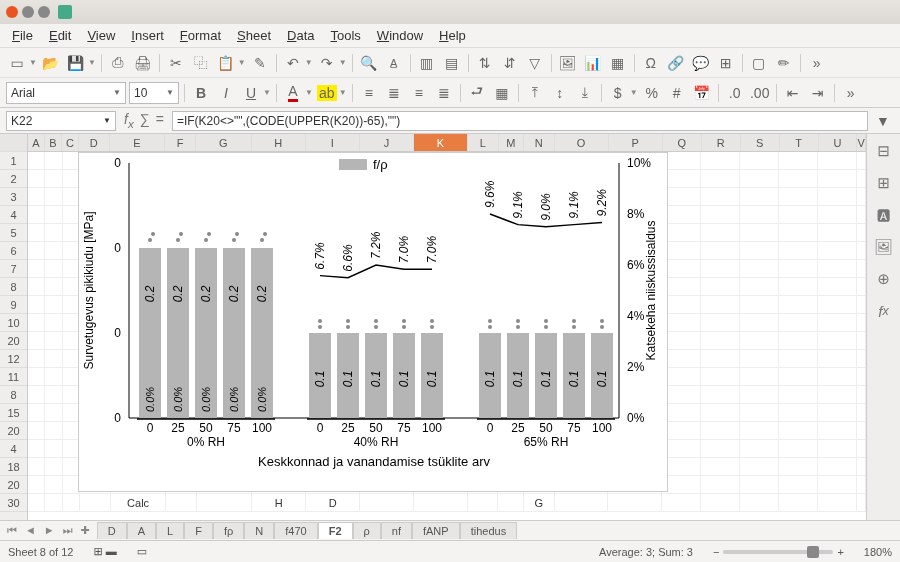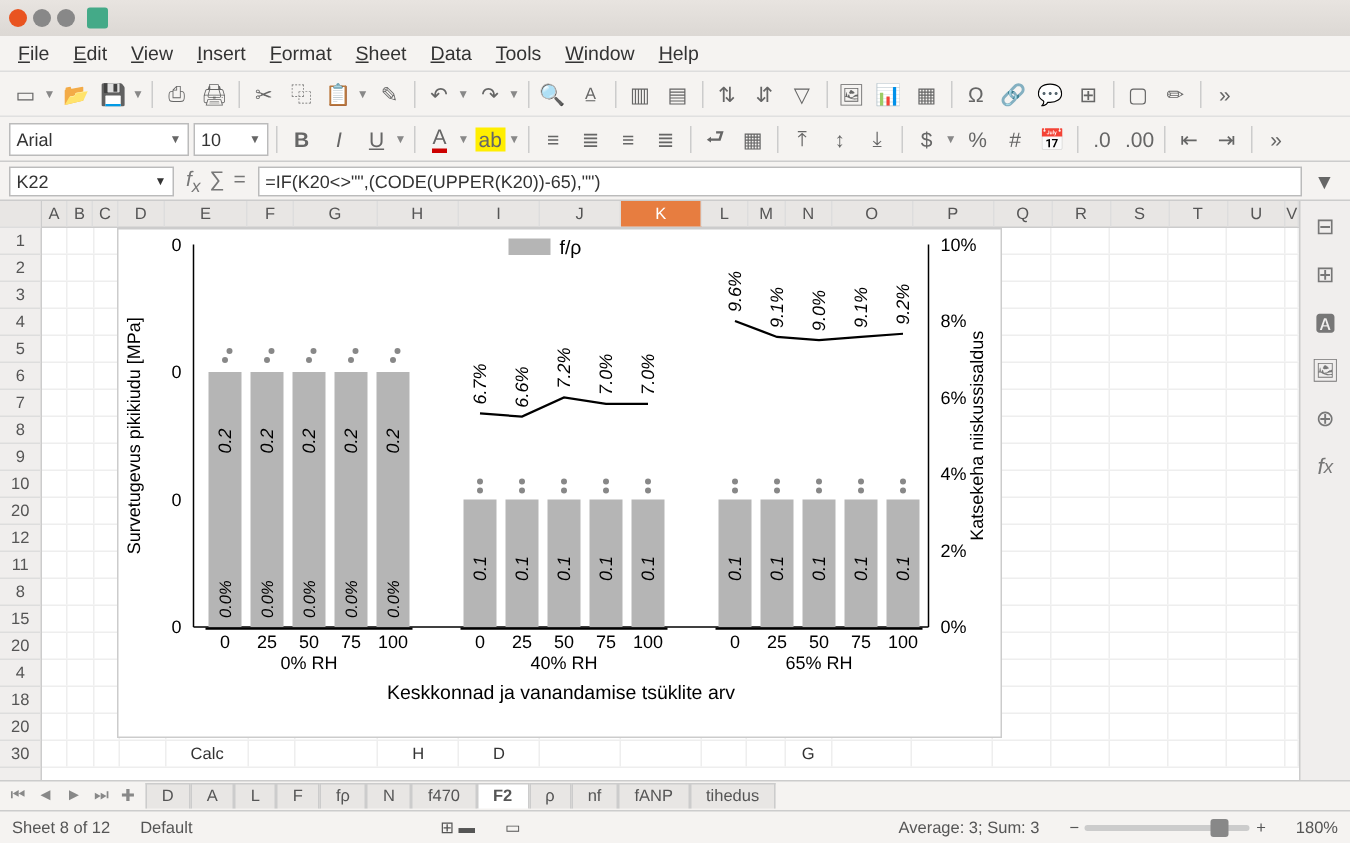--- a/index.html
+++ b/index.html
@@ -870,21 +870,20 @@
       <div class="tab act">F2</div>
       <div class="tab">ρ</div>
       <div class="tab">nf</div>
       <div class="tab">fANP</div>
       <div class="tab">tihedus</div>
     </div>
 </div>
 
 <div class="status">
   <div class="seg">Sheet 8 of 12</div>
-  <div class="seg" style="flex:0 0 180px">Default</div>
   <div class="seg">⊞ ▬</div>
   <div class="seg">▭</div>
   <div class="seg" style="margin-left:auto">Average: 3; Sum: 3</div>
   <div class="seg">
       <span>−</span>
     <div class="zoom-sl"></div>
     <span>+</span>
     </div>
   <div class="seg">180%</div>
 </div>

